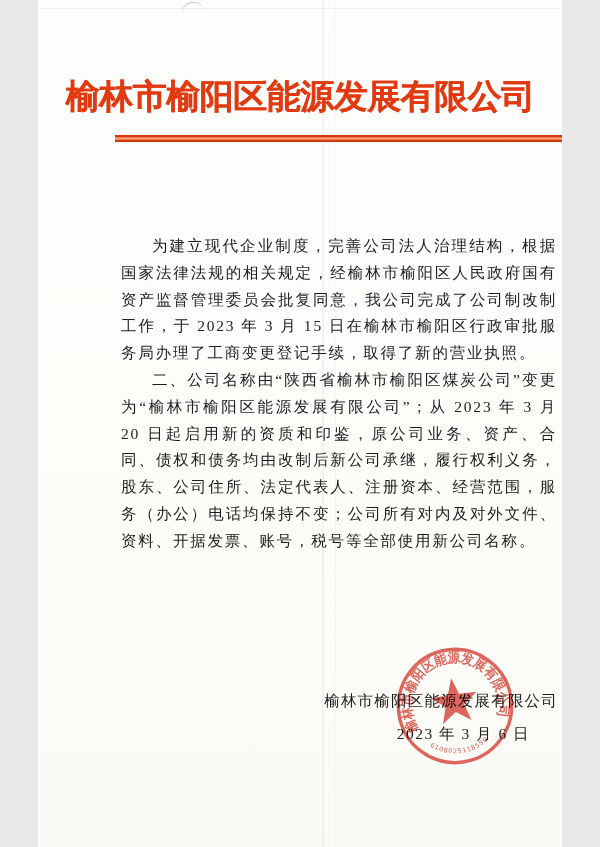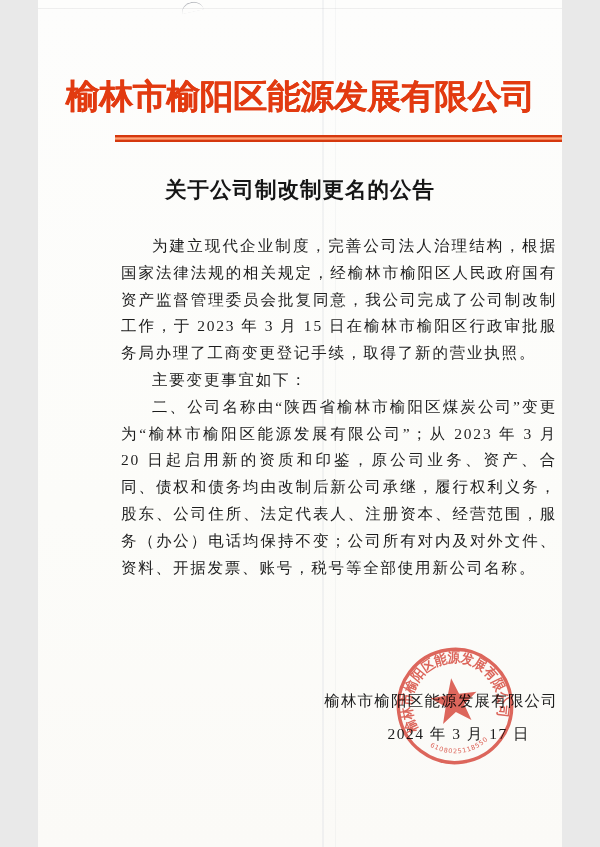--- a/index.html
+++ b/index.html
@@ -72,31 +72,29 @@
   <div class="scan-topline"></div>
   <div class="scan-edge-right"></div>
   <div class="scan-edge-right2"></div>
   <div class="scan-vline1"></div>
   <div class="scan-vline2"></div>
   <div class="scan-pencil"></div>
 
   <h1 class="company">榆林市榆阳区能源发展有限公司</h1>
   <div class="divider"></div>
 
-  <h2 class="doc-title">关于公司制改制更名的公告</h2>
 
   <div class="body-text">
     <p>为建立现代企业制度，完善公司法人治理结构，根据国家法律法规的相关规定，经榆林市榆阳区人民政府国有资产监督管理委员会批复同意，我公司完成了公司制改制工作，于 2023 年 3 月 15 日在榆林市榆阳区行政审批服务局办理了工商变更登记手续，取得了新的营业执照。</p>
-    <p>主要变更事宜如下：</p>
     <p>二、公司名称由“陕西省榆林市榆阳区煤炭公司”变更为“榆林市榆阳区能源发展有限公司”；从 2023 年 3 月 20 日起启用新的资质和印鉴，原公司业务、资产、合同、债权和债务均由改制后新公司承继，履行权利义务，股东、公司住所、法定代表人、注册资本、经营范围，服务（办公）电话均保持不变；公司所有对内及对外文件、资料、开据发票、账号，税号等全部使用新公司名称。</p>
   </div>
 
   <div class="sig-block">
     <div class="sig-company">榆林市榆阳区能源发展有限公司</div>
-    <div class="sig-date">2024 年 3 月 17 日</div>
+    <div class="sig-date">2023 年 3 月 6 日</div>
   </div>
 
   <div class="seal">
     <svg viewBox="0 0 120 120">
       <circle cx="60" cy="60" r="39.5" fill="none" stroke="#d9463a" stroke-width="2.4"></circle>
       <path id="sealArcTop" d="M 32.4 72.9 A 30.5 30.5 0 1 1 87.6 72.9" fill="none"></path>
       <path id="sealArcBottom" d="M 38.8 85.3 A 33 33 0 0 0 81.2 85.3" fill="none"></path>
       <text font-size="9.6" fill="#d9463a" font-weight="bold" font-family="Liberation Serif, DejaVu Serif, serif">
         <textPath href="#sealArcTop" startOffset="0" textLength="121" lengthAdjust="spacingAndGlyphs">榆林市榆阳区能源发展有限公司</textPath>
       </text>

